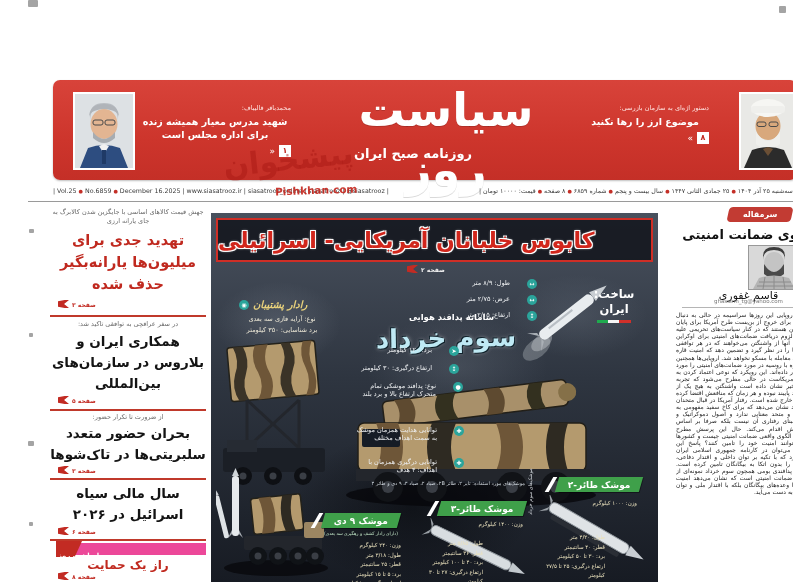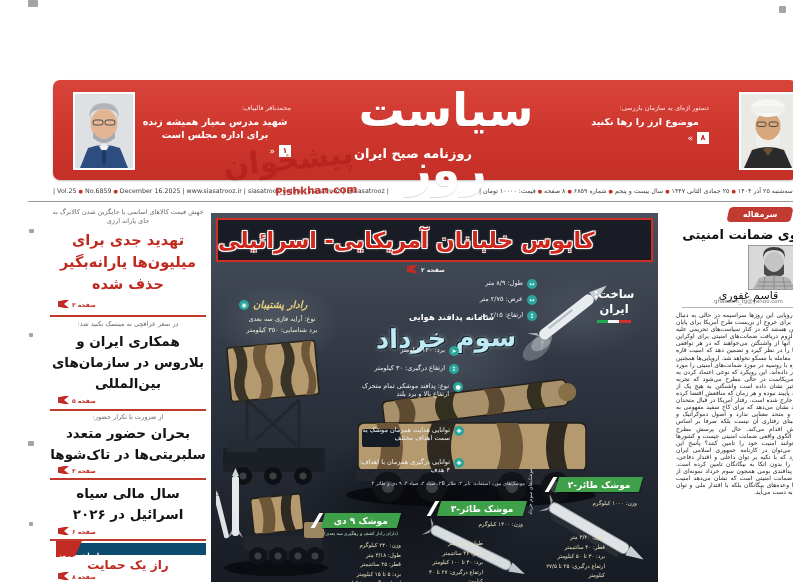--- a/index.html
+++ b/index.html
@@ -34,40 +34,40 @@
   
   .lc{left:22px;width:156px;text-align:center;}
   .kicker{font-size:6.5px;color:#6a6a6a;line-height:9px;}
   .h-red{font-size:14.5px;font-weight:bold;color:#c0291f;line-height:22px;}
   .h-blk{font-size:13.5px;font-weight:bold;color:#141414;line-height:21px;}
   .tag{display:flex;align-items:center;gap:3px;}
   .flag{width:11px;height:8px;background:#c22b23;
     clip-path:polygon(0 15%,60% 0,100% 0,55% 50%,100% 100%,60% 100%,0 85%);}
   .tag span{font-size:6px;font-weight:bold;color:#c22b23;}
   .rule-red{height:1.5px;background:#c0392b;}
-  .notebar{height:12px;background:#0c4a6e;position:relative;}
+  .notebar{height:12px;background:#ec4899;position:relative;}
   .notebar .nb-arrow{position:absolute;left:-2px;top:-2px;width:26px;height:16px;background:#c22b23;
     clip-path:polygon(0 0,100% 0,72% 100%,0 100%);}
   .notebar span{position:relative;color:#fff;font-size:7px;font-weight:bold;line-height:12px;}
   
   .info{left:183px;top:213px;width:447px;height:369px;overflow:hidden;
     background:
       radial-gradient(90px 60px at 15% 30%,rgba(205,215,228,.16),transparent 70%),
       radial-gradient(130px 75px at 55% 42%,rgba(190,202,216,.14),transparent 70%),
       radial-gradient(100px 60px at 82% 28%,rgba(182,194,208,.12),transparent 70%),
       radial-gradient(160px 100px at 45% 80%,rgba(8,10,14,.65),transparent 75%),
       linear-gradient(180deg,#49515e 0%,#2e3540 45%,#171b23 100%);}
   .info-headbox{position:absolute;left:5px;top:5px;right:5px;height:40px;
     background:rgba(18,20,27,.85);border:2px solid #cf2e26;display:flex;
     align-items:center;justify-content:flex-start;}
   .info-head{font-size:22px;font-weight:bold;color:#d1261c;white-space:nowrap;
     text-shadow:-1px -1px 0 #fff,1px -1px 0 #fff,-1px 1px 0 #fff,1px 1px 0 #fff,0 0 3px #fff;}
   .wtag{display:flex;align-items:center;gap:3px;}
   .wtag span{font-size:6px;font-weight:bold;color:#f2f2f2;}
-  .spec-row{position:absolute;display:flex;align-items:flex-start;gap:4px;color:#eef0f2;
+  .spec-row{position:absolute;display:flex;align-items:flex-start;gap:17px;color:#eef0f2;
     font-size:6.5px;line-height:8px;text-align:right;}
   .ticon{flex:0 0 auto;width:10px;height:10px;border-radius:50%;background:#2ba49b;color:#fff;
     font-size:6px;text-align:center;line-height:10px;}
   .made{color:#fff;font-weight:bold;font-size:11.5px;line-height:15px;text-align:center;}
   .iranflag{width:34px;height:3px;margin:3px auto 0;
     background:linear-gradient(90deg,#1faa4e 33%,#f5f5f5 33% 66%,#d0302a 66%);}
   .sysname{font-size:26px;font-weight:bold;color:#bfe9f4;transform:rotate(-1deg);
     text-shadow:1px 1px 0 #10222b,-1px -1px 0 #10222b,0 0 4px rgba(255,255,255,.5);}
   .radar-script{font-size:10px;font-style:italic;font-weight:bold;color:#e7d07b;}
   .mlabel{background:#3fa04a;transform:skewX(-16deg);box-shadow:1px 1px 0 rgba(0,0,0,.4);
@@ -175,21 +175,21 @@
   <div class="abs lc rtl" style="top:208px">
     <div class="kicker">جهش قیمت کالاهای اساسی با جایگزین شدن کالابرگ به جای یارانه ارزی</div>
   </div>
   <div class="abs tag" style="left:30px;top:300px">
     <i class="flag"></i>
       <span>صفحه ۳</span>
   </div>
   <div class="abs rule-red" style="left:22px;top:315px;width:156px"></div>
 
   <div class="abs lc rtl" style="top:320px">
-    <div class="kicker">در سفر عراقچی به مینسک نکنید شد:</div>
+    <div class="kicker">در سفر عراقچی به توافقی تاکید شد:</div>
   </div>
   <div class="abs lc rtl" style="top:331px">
     <div class="h-blk">همکاری ایران و بلاروس در سازمان‌های بین‌المللی</div>
   </div>
   <div class="abs tag" style="left:30px;top:396px">
     <i class="flag"></i>
       <span>صفحه ۵</span>
   </div>
   <div class="abs rule-red" style="left:22px;top:409px;width:156px"></div>
 

